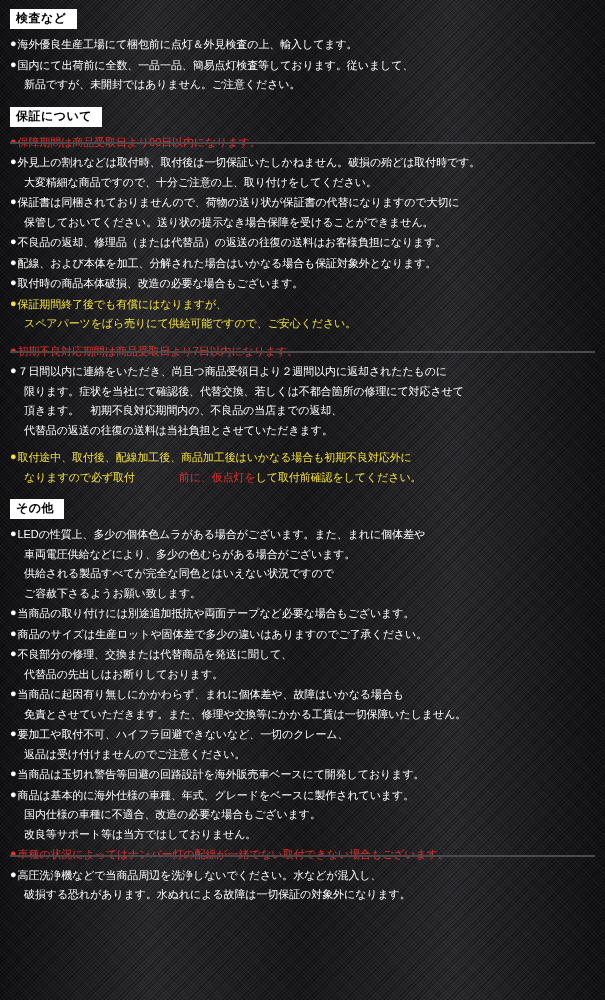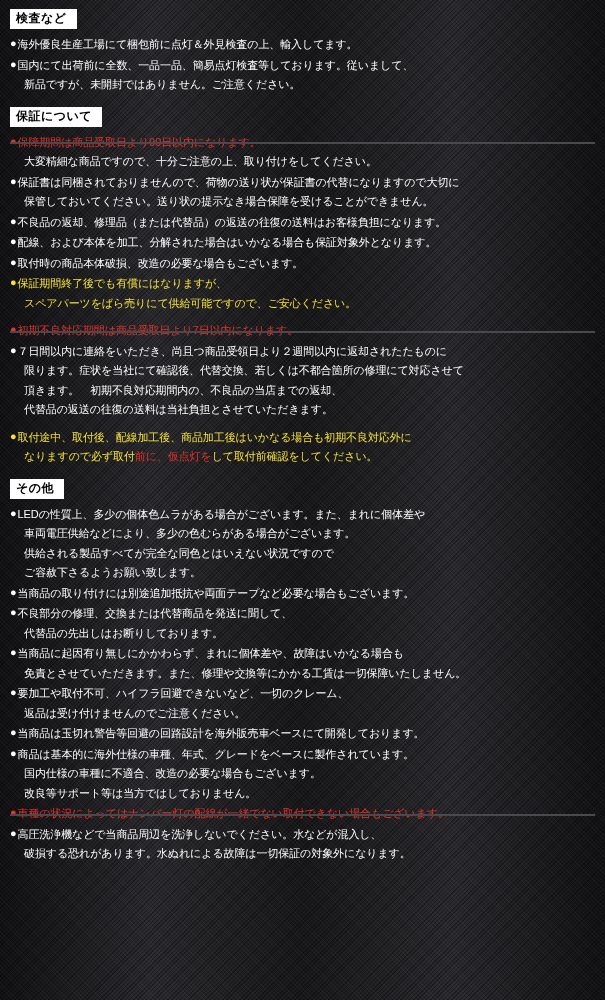--- a/index.html
+++ b/index.html
@@ -66,37 +66,38 @@
   }
   .strike-red::after {
     content: "";
     position: absolute;
     left: 0;
     right: 0;
     top: 52%;
     height: 2px;
     background: #4a4a4e;
   }
-  .inline-red { color: #e8312a; }
+  .inline-red { color: #e8312a; margin-left: 44px; }
   .gap-sm { height: 7px; }
   .sec-gap { height: 9px; }
 </style>
 </head>
 <body>
 
 <div class="page">
   <div id="sections-root">
       <div class="section"><div class="section-title">検査など</div><div class="lines">
           <div class="line bullet c-white">海外優良生産工場にて梱包前に点灯＆外見検査の上、輸入してます。</div>
           <div class="line bullet c-white">国内にて出荷前に全数、一品一品、簡易点灯検査等しております。従いまして、</div>
           <div class="line indent c-white">新品ですが、未開封ではありません。ご注意ください。</div>
         </div></div>
       <div class="sec-gap"></div>
       <div class="section"><div class="section-title">保証について</div><div class="lines">
           <div class="line bullet strike-red">保障期間は商品受取日より90日以内になります。</div>
+          <div class="line bullet c-white">外見上の割れなどは取付時、取付後は一切保証いたしかねません。破損の殆どは取付時です。</div>
           <div class="line indent c-white">大変精細な商品ですので、十分ご注意の上、取り付けをしてください。</div>
           <div class="line bullet c-white">保証書は同梱されておりませんので、荷物の送り状が保証書の代替になりますので大切に</div>
           <div class="line indent c-white">保管しておいてください。送り状の提示なき場合保障を受けることができません。</div>
           <div class="line bullet c-white">不良品の返却、修理品（または代替品）の返送の往復の送料はお客様負担になります。</div>
           <div class="line bullet c-white">配線、および本体を加工、分解された場合はいかなる場合も保証対象外となります。</div>
           <div class="line bullet c-white">取付時の商品本体破損、改造の必要な場合もございます。</div>
           <div class="line bullet c-yellow">保証期間終了後でも有償にはなりますが、</div>
           <div class="line indent c-yellow">スペアパーツをばら売りにて供給可能ですので、ご安心ください。</div>
           <div class="gap-sm"></div>
           <div class="line bullet strike-red">初期不良対応期間は商品受取日より7日以内になります。</div>
@@ -108,20 +109,21 @@
           <div class="line bullet c-yellow">取付途中、取付後、配線加工後、商品加工後はいかなる場合も初期不良対応外に</div>
           <div class="line indent c-yellow">なりますので必ず取付<span class="inline-red">前に、仮点灯を</span>して取付前確認をしてください。</div>
         </div></div>
       <div class="sec-gap"></div>
       <div class="section"><div class="section-title">その他</div><div class="lines">
           <div class="line bullet c-white">LEDの性質上、多少の個体色ムラがある場合がございます。また、まれに個体差や</div>
           <div class="line indent c-white">車両電圧供給などにより、多少の色むらがある場合がございます。</div>
           <div class="line indent c-white">供給される製品すべてが完全な同色とはいえない状況ですので</div>
           <div class="line indent c-white">ご容赦下さるようお願い致します。</div>
           <div class="line bullet c-white">当商品の取り付けには別途追加抵抗や両面テープなど必要な場合もございます。</div>
+          <div class="line bullet c-white">商品のサイズは生産ロットや固体差で多少の違いはありますのでご了承ください。</div>
           <div class="line bullet c-white">不良部分の修理、交換または代替商品を発送に聞して、</div>
           <div class="line indent c-white">代替品の先出しはお断りしております。</div>
           <div class="line bullet c-white">当商品に起因有り無しにかかわらず、まれに個体差や、故障はいかなる場合も</div>
           <div class="line indent c-white">免責とさせていただきます。また、修理や交換等にかかる工賃は一切保障いたしません。</div>
           <div class="line bullet c-white">要加工や取付不可、ハイフラ回避できないなど、一切のクレーム、</div>
           <div class="line indent c-white">返品は受け付けませんのでご注意ください。</div>
           <div class="line bullet c-white">当商品は玉切れ警告等回避の回路設計を海外販売車ベースにて開発しております。</div>
           <div class="line bullet c-white">商品は基本的に海外仕様の車種、年式、グレードをベースに製作されています。</div>
           <div class="line indent c-white">国内仕様の車種に不適合、改造の必要な場合もございます。</div>
           <div class="line indent c-white">改良等サポート等は当方ではしておりません。</div>

